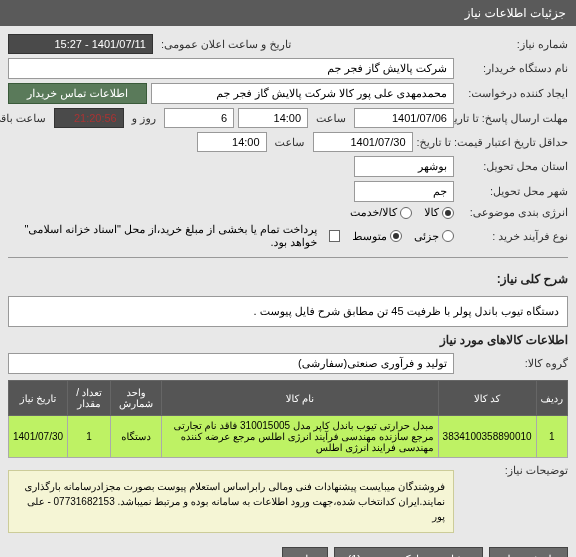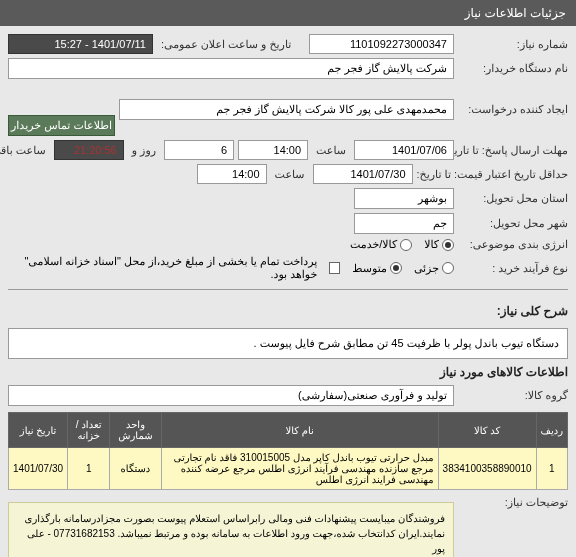--- a/index.html
+++ b/index.html
@@ -50,24 +50,23 @@
   color: #fff;
   border: 1px solid #333;
 }
 .field-sm { flex: 0 0 auto; width: 70px; }
 .field-md { flex: 0 0 auto; width: 100px; }
 .field-lg { flex: 0 0 auto; width: 145px; }
 .contact-btn {
   background: #5a7a5a;
   color: #fff;
   border: 1px solid #3a5a3a;
-  padding: 3px 2px;
+  padding: 3px 18px;
   font-size: 11px;
   cursor: pointer;
-  margin-top: 32px;
 }
 .radio-group {
   display: flex;
   gap: 12px;
   align-items: center;
 }
 .radio-item {
   display: flex;
   align-items: center;
   gap: 3px;
@@ -124,21 +123,21 @@
 .table th {
   background: #555;
   color: #fff;
   padding: 6px 4px;
   font-size: 10px;
   font-weight: normal;
   border: 1px solid #666;
   text-align: center;
 }
 .table td {
-  background: #fef9c3;
+  background: #bef264;
   padding: 4px;
   font-size: 10px;
   border: 1px solid #aaa;
   text-align: center;
   vertical-align: middle;
 }
 .table td.right { text-align: right; }
 .note-box {
   background: #f5f5d5;
   border: 1px solid #cc9;
@@ -170,21 +169,20 @@
 <body>
 
 <div class="header-bar">
   <span>جزئیات اطلاعات نیاز</span>
 </div>
 
 <div class="form-area">
 
   <div class="row">
     <span class="label">شماره نیاز:</span>
-    <span class="field field-lg">1101092273000347</span>
     <span class="spacer"></span>
     <span class="label label-sm">تاریخ و ساعت اعلان عمومی:</span>
     <span class="field field-dark field-lg">1401/07/11 - 15:27</span>
   </div>
 
   <div class="row">
     <span class="label">نام دستگاه خریدار:</span>
     <span class="field">شرکت پالایش گاز فجر جم</span>
   </div>
 
@@ -266,21 +264,21 @@
     <span class="field">تولید و فرآوری صنعتی(سفارشی)</span>
   </div>
 
   <table class="table">
     <thead>
       <tr>
         <th>ردیف</th>
         <th>کد کالا</th>
         <th>نام کالا</th>
         <th>واحد شمارش</th>
-        <th>تعداد / خزانه</th>
+        <th>تعداد / مقدار</th>
         <th>تاریخ نیاز</th>
       </tr>
     </thead>
     <tbody>
       <tr>
         <td>1</td>
         <td>3834100358890010</td>
         <td class="right">مبدل حرارتی تیوب باندل کاپر مدل 310015005 فاقد نام تجارتی مرجع سازنده مهندسی فرآیند انرژی اطلس مرجع عرضه کننده مهندسی فرایند انرژی اطلس</td>
         <td>دستگاه</td>
         <td>1</td>

